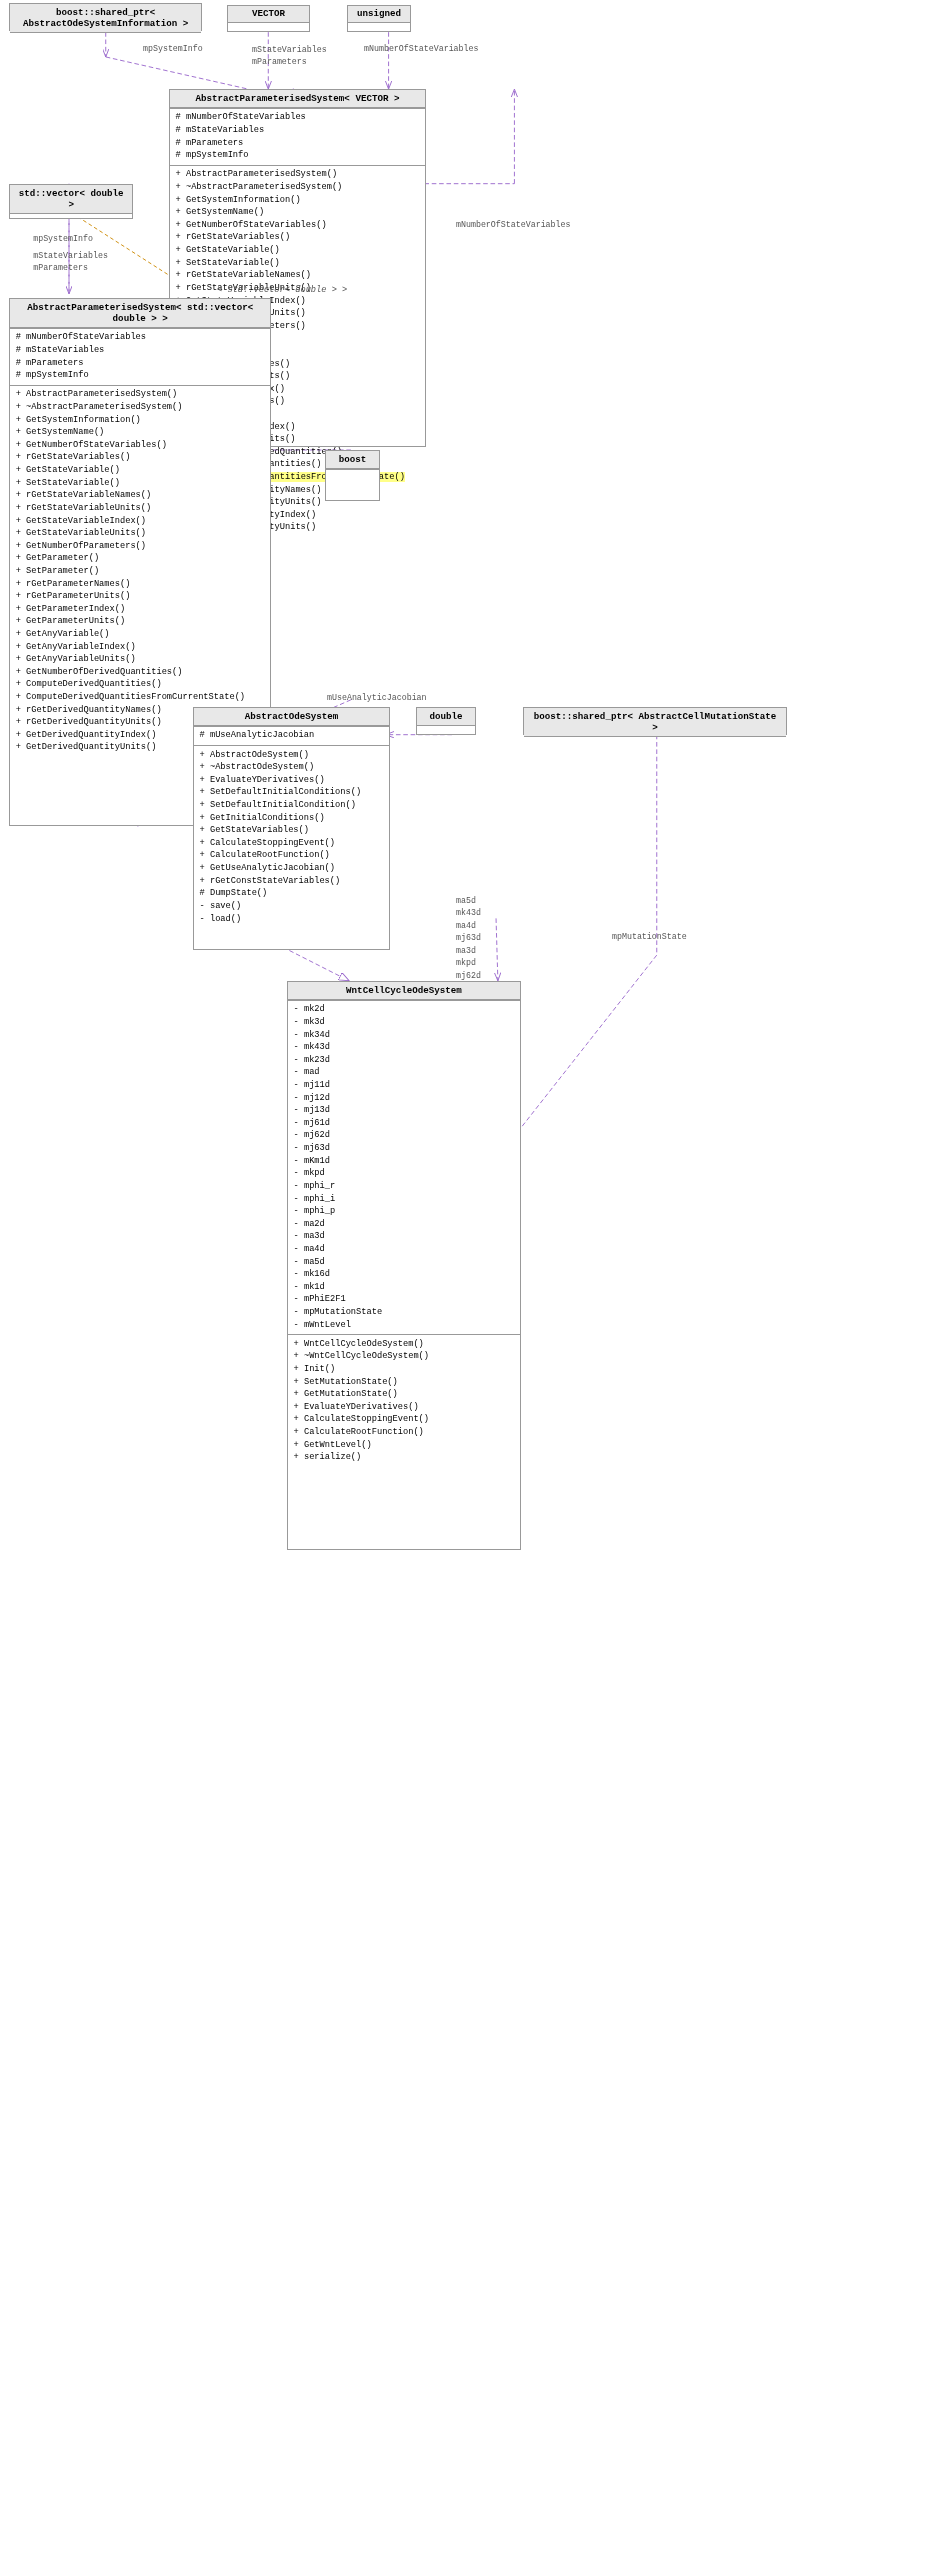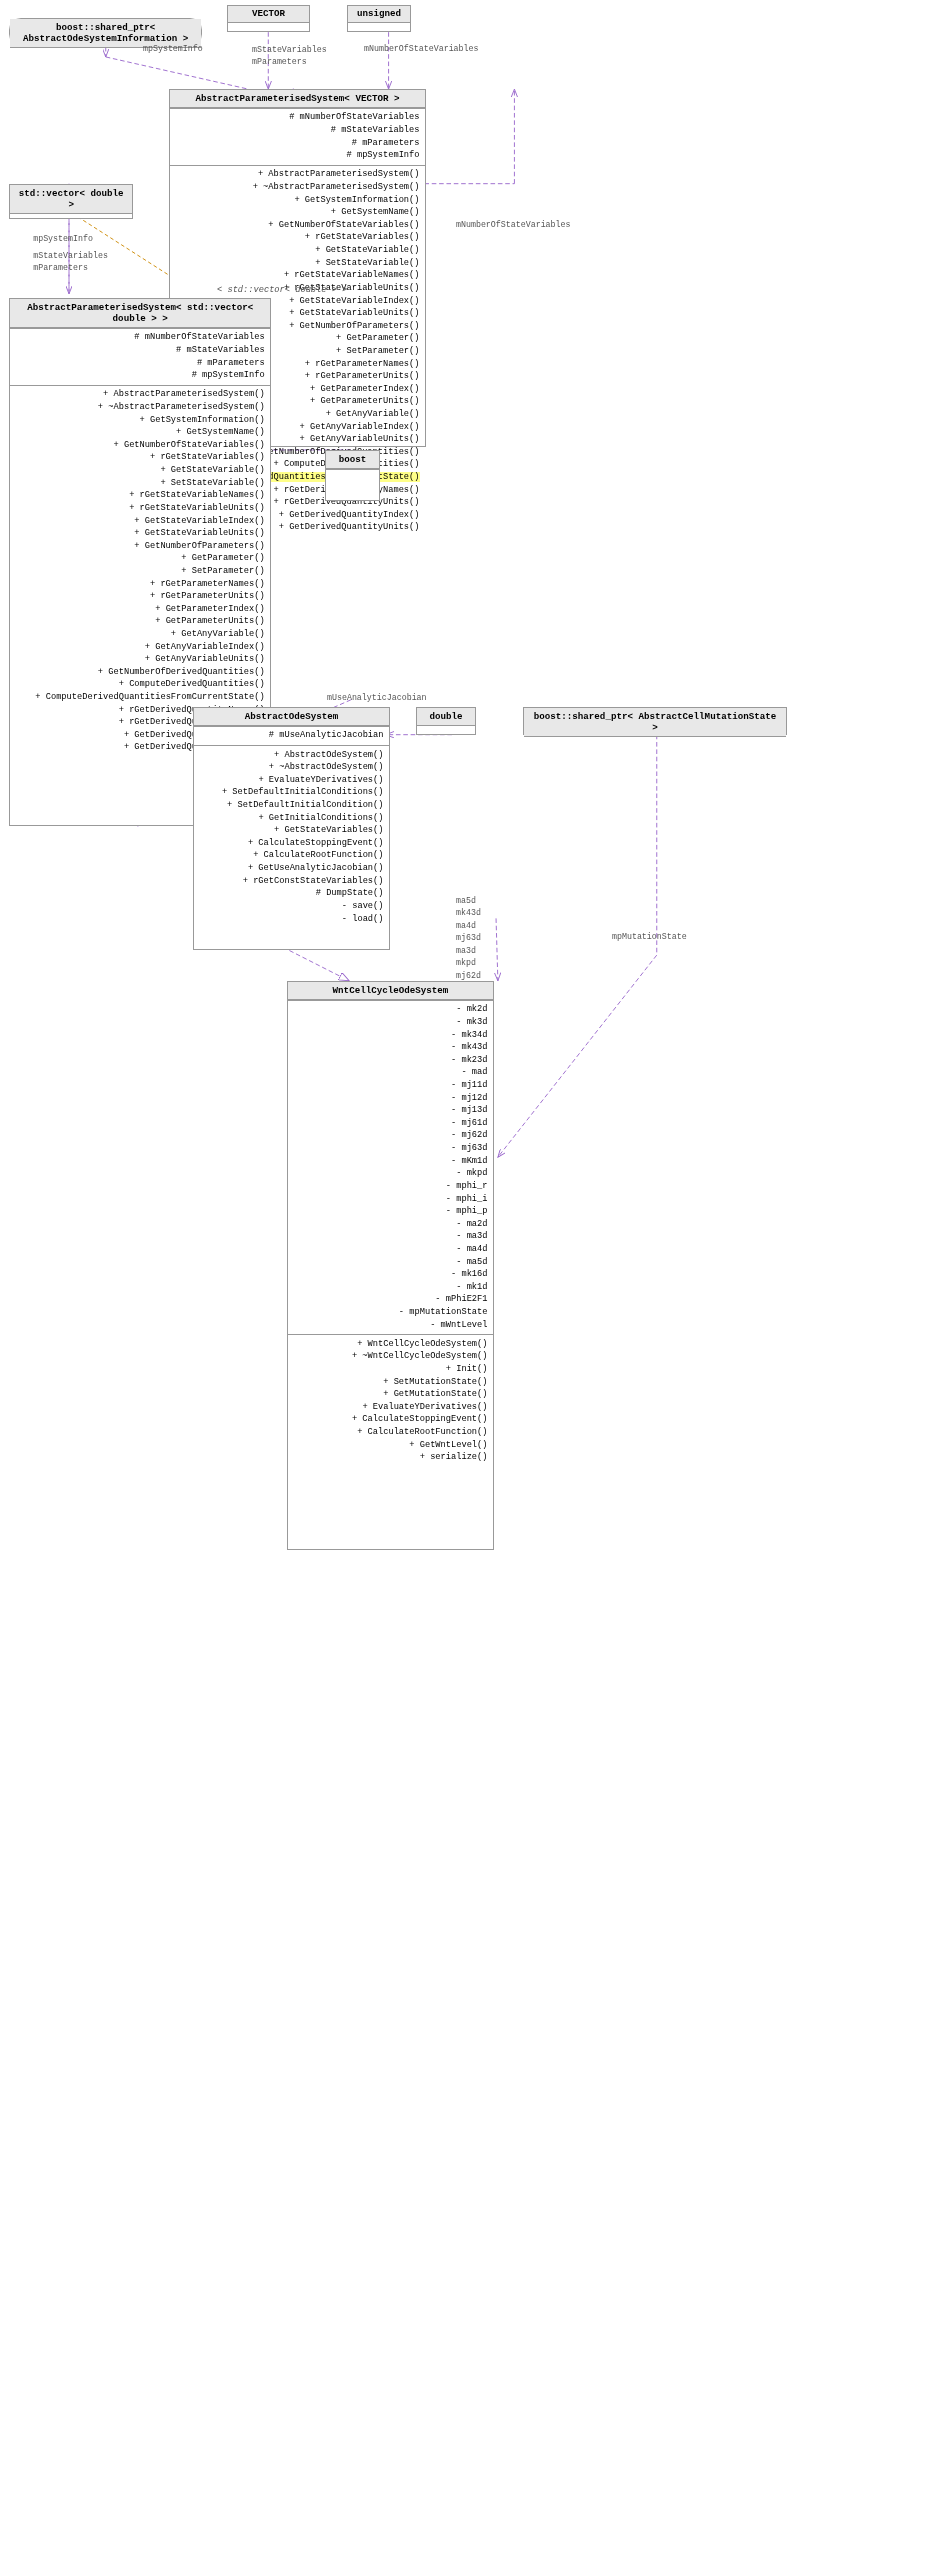--- a/index.html
+++ b/index.html
@@ -34,21 +34,20 @@
       font-weight: bold;
       font-size: 9.2px;
       text-align: center;
     }
 
     .uml-box-section {
       border-top: 0.9px solid #999;
       padding: 2.8px 5.5px;
       font-size: 8.7px;
       line-height: 1.45;
-      text-align: right;
     }
 
     .uml-box-section:first-of-type {
       border-top: none;
     }
 
     
     .svg-overlay {
       position: absolute;
       top: 0;
@@ -122,21 +121,21 @@
     <line x1="715" y1="800" x2="715" y2="1040" stroke="#9966cc" stroke-width="1" stroke-dasharray="5,3"></line>
     <line x1="715" y1="1040" x2="542" y2="1260" stroke="#9966cc" stroke-width="1" stroke-dasharray="5,3" marker-end="url(#arrow-open-purple)"></line>
 
     <line x1="315" y1="1035" x2="380" y2="1068" stroke="#9966cc" stroke-width="1" stroke-dasharray="5,3" marker-end="url(#arrow-hollow)"></line>
 
     <line x1="382" y1="762" x2="330" y2="785" stroke="#9966cc" stroke-width="1" stroke-dasharray="5,3" marker-end="url(#arrow-open-purple)"></line>
 
     <line x1="540" y1="1000" x2="542" y2="1068" stroke="#9966cc" stroke-width="1" stroke-dasharray="5,3" marker-end="url(#arrow-open-purple)"></line>
   </svg>
 
-  <div class="uml-box" style="left:9.2px; top:18px; width:193px; height:27.6px;border-radius:12px;">
+  <div class="uml-box" style="left:9.2px; top:3px; width:193px; height:27.6px;">
     <div class="uml-box-title">boost::shared_ptr&lt; AbstractOdeSystemInformation &gt;</div>
   </div>
 
   <div class="uml-box" style="left:227px; top:4.6px; width:83px; height:27.6px;">
     <div class="uml-box-title">VECTOR</div>
   </div>
 
   <div class="uml-box" style="left:347px; top:4.6px; width:64px; height:27.6px;">
     <div class="uml-box-title">unsigned</div>
   </div>
@@ -283,21 +282,21 @@
       boost::shared_ptr&lt; AbstractCellMutationState &gt;
     </div>
   </div>
 
   <div class="connector-label" style="left:432px; top:895px; line-height:1.5;">
     ma5d<br>mk43d<br>ma4d<br>mj63d<br>ma3d<br>mkpd<br>mj62d<br>ma2d<br>mphi_p<br>mj61d<br>...
   </div>
 
   <div class="connector-label" style="left:588px; top:932px;">mpMutationState</div>
 
-  <div class="uml-box" style="left:287px; top:981px; width:207px; height:569px;">
+  <div class="uml-box" style="left:287px; top:981px; width:234px; height:569px;">
     <div class="uml-box-title">WntCellCycleOdeSystem</div>
     <div class="uml-box-section">
       - mk2d<br>
       - mk3d<br>
       - mk34d<br>
       - mk43d<br>
       - mk23d<br>
       - mad<br>
       - mj11d<br>
       - mj12d<br>

